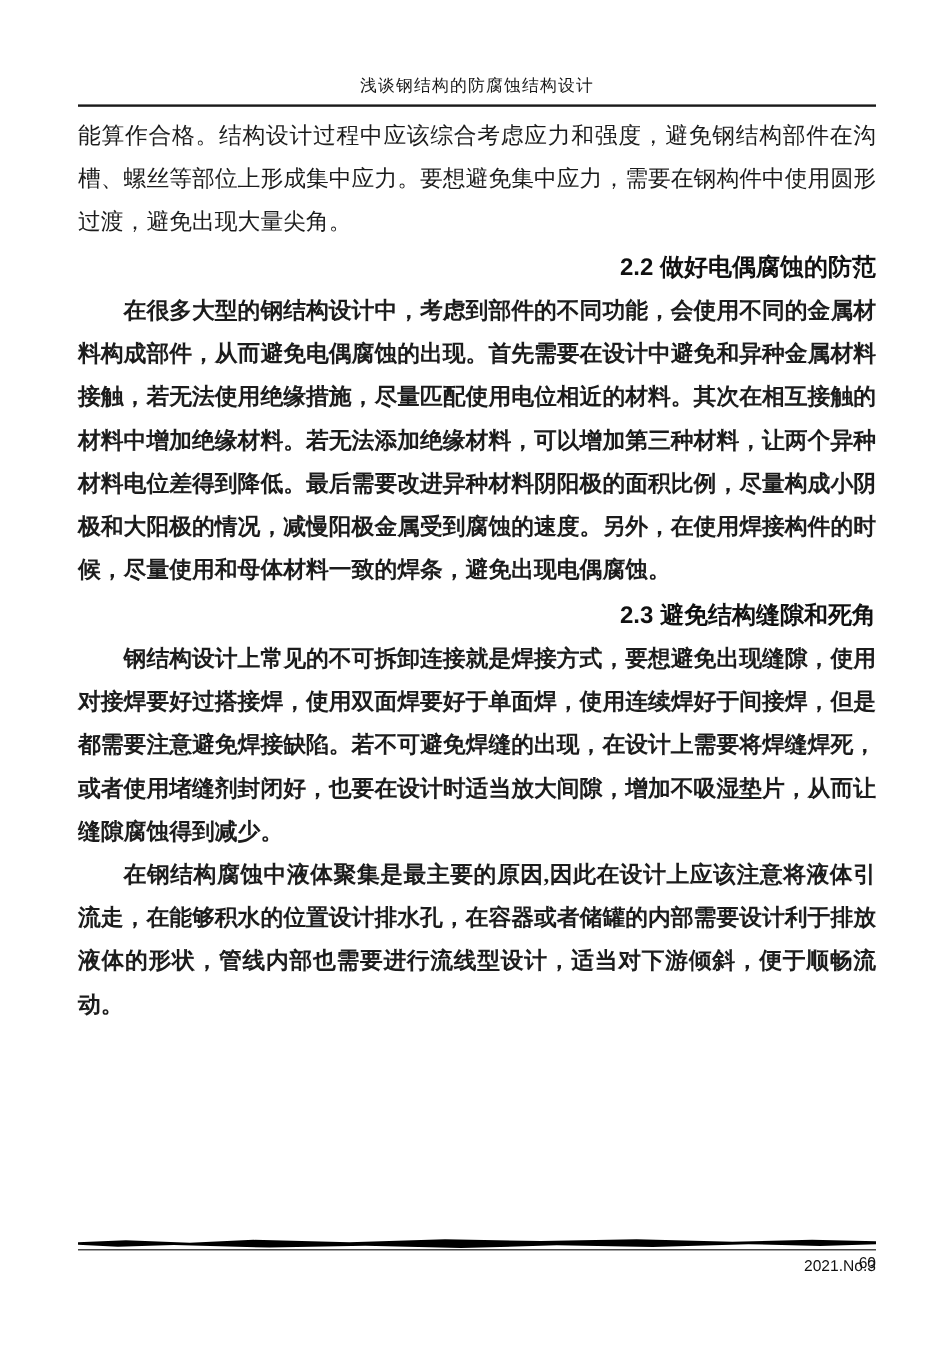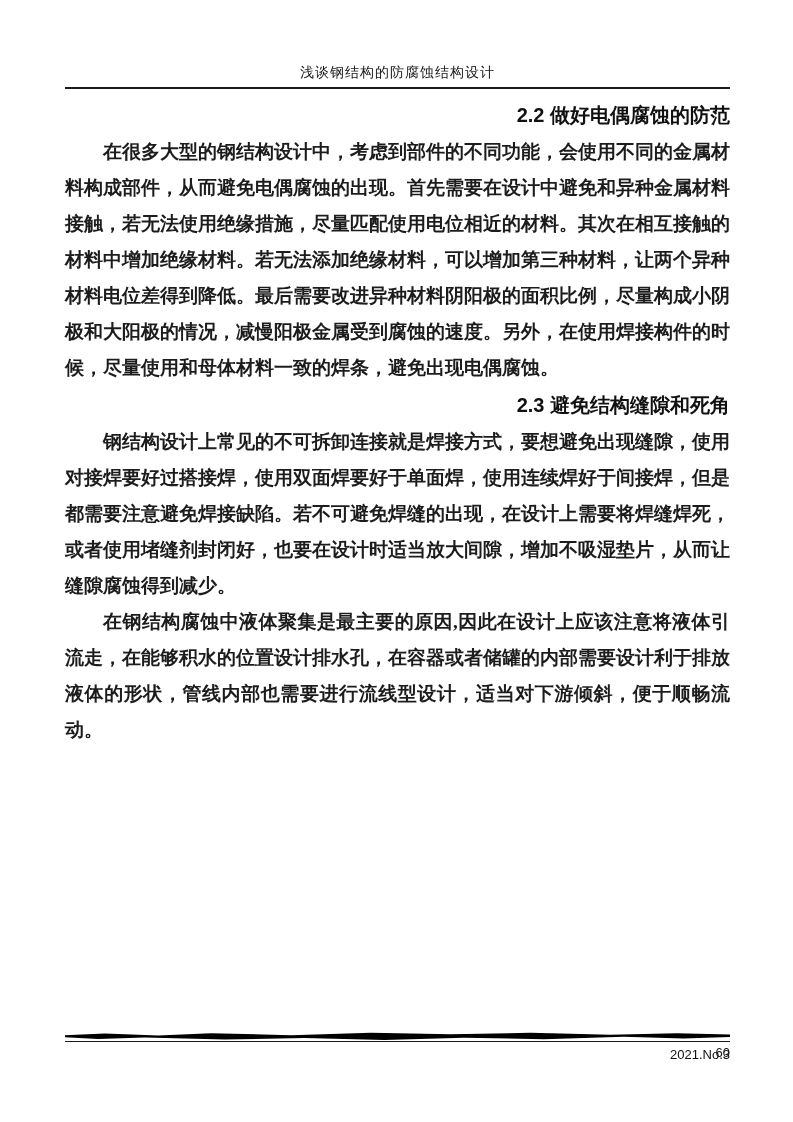--- a/index.html
+++ b/index.html
@@ -109,20 +109,21 @@
 
 <div class="page">
 
   <div class="header">
     <div class="running-title">浅谈钢结构的防腐蚀结构设计</div>
     <div class="header-rule"></div>
   </div>
 
   <div class="content">
 
+    <p>能算作合格。结构设计过程中应该综合考虑应力和强度，避免钢结构部件在沟槽、螺丝等部位上形成集中应力。要想避免集中应力，需要在钢构件中使用圆形过渡，避免出现大量尖角。</p>
 
     <h2>2.2 做好电偶腐蚀的防范</h2>
 
     <p class="indent">在很多大型的钢结构设计中，考虑到部件的不同功能，会使用不同的金属材料构成部件，从而避免电偶腐蚀的出现。首先需要在设计中避免和异种金属材料接触，若无法使用绝缘措施，尽量匹配使用电位相近的材料。其次在相互接触的材料中增加绝缘材料。若无法添加绝缘材料，可以增加第三种材料，让两个异种材料电位差得到降低。最后需要改进异种材料阴阳极的面积比例，尽量构成小阴极和大阳极的情况，减慢阳极金属受到腐蚀的速度。另外，在使用焊接构件的时候，尽量使用和母体材料一致的焊条，避免出现电偶腐蚀。</p>
 
     <h2>2.3 避免结构缝隙和死角</h2>
 
 
     <p class="indent">钢结构设计上常见的不可拆卸连接就是焊接方式，要想避免出现缝隙，使用对接焊要好过搭接焊，使用双面焊要好于单面焊，使用连续焊好于间接焊，但是都需要注意避免焊接缺陷。若不可避免焊缝的出现，在设计上需要将焊缝焊死，或者使用堵缝剂封闭好，也要在设计时适当放大间隙，增加不吸湿垫片，从而让缝隙腐蚀得到减少。</p>
 

